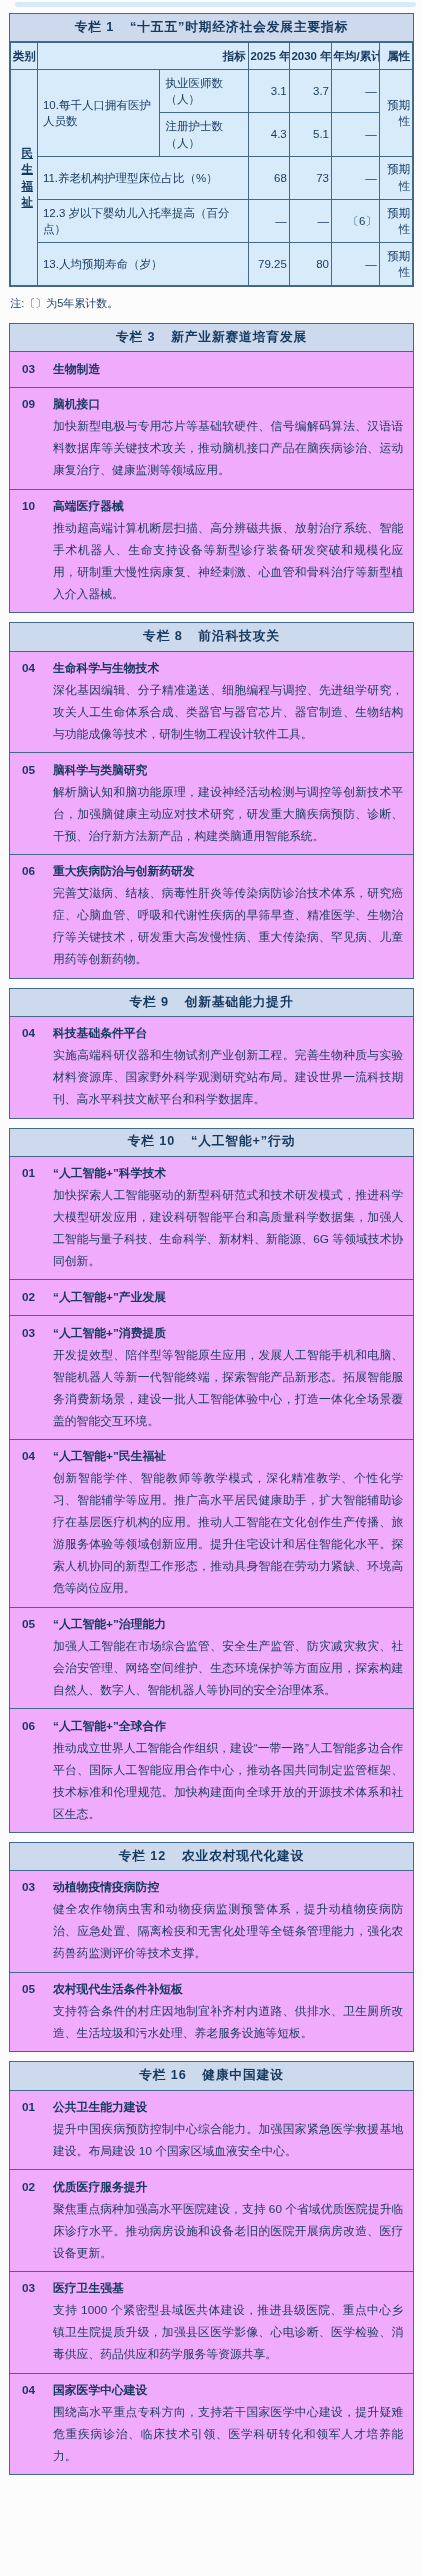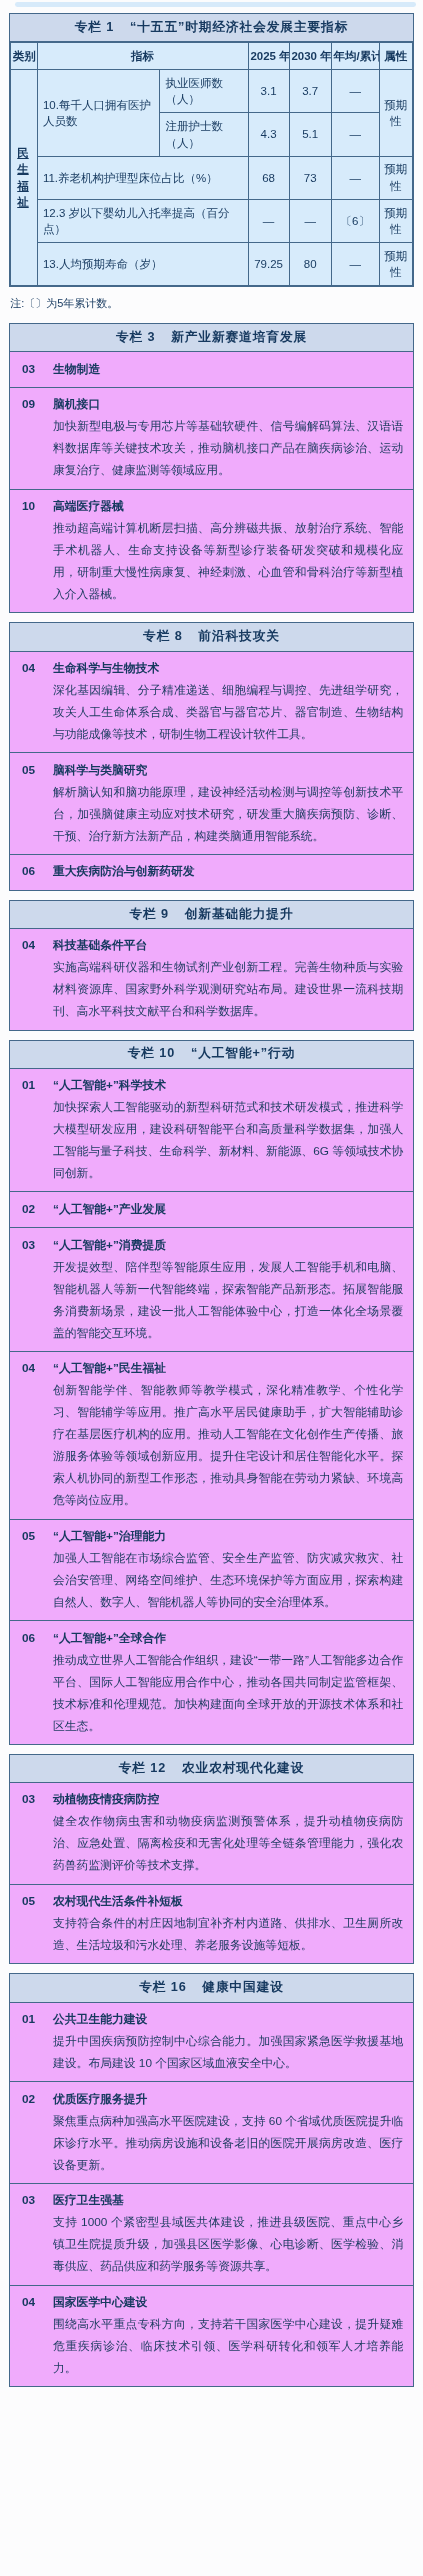--- a/index.html
+++ b/index.html
@@ -55,21 +55,21 @@
   
   table.metrics{
     width:100%;
     border-collapse:collapse;
     table-layout:fixed;
     background:#d7ebfb;
   }
   table.metrics th, table.metrics td{
     border:0.6px solid #44688a;
     font-size:11.5px;
-    text-align:center;
+    text-align:right;
     vertical-align:middle;
     padding:4.8px 1.8px;
     line-height:16.3px;
     color:#16395f;
     overflow:hidden;
   }
   table.metrics th{font-weight:bold;white-space:nowrap;}
   table.metrics td.rowlabel{text-align:left;padding-left:5.4px;}
   table.metrics td.cat{font-weight:bold;padding-left:2px;padding-right:3.6px;text-decoration:underline;}
   .note{
@@ -200,20 +200,21 @@
       <span class="item-heading">脑科学与类脑研究</span>
     </div>
     <p class="item-body">解析脑认知和脑功能原理，建设神经活动检测与调控等创新技术平台，加强脑健康主动应对技术研究，研发重大脑疾病预防、诊断、干预、治疗新方法新产品，构建类脑通用智能系统。</p>
   </div>
 
   <div class="item">
     <div class="item-head">
       <span class="item-num">06</span>
       <span class="item-heading">重大疾病防治与创新药研发</span>
     </div>
+    <p class="item-body">完善艾滋病、结核、病毒性肝炎等传染病防诊治技术体系，研究癌症、心脑血管、呼吸和代谢性疾病的早筛早查、精准医学、生物治疗等关键技术，研发重大高发慢性病、重大传染病、罕见病、儿童用药等创新药物。</p>
   </div>
 </div>
   </section>
 
   <section class="panel">
     <div class="panel-header">
       <span class="p-label">专栏 9</span><span class="p-title">创新基础能力提升</span>
     </div>
     <div class="panel-items">
   <div class="item">

